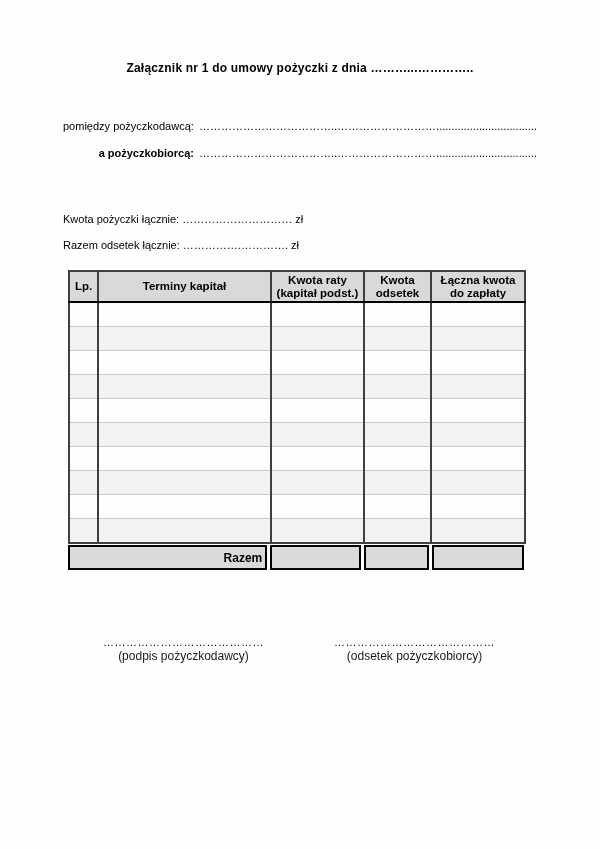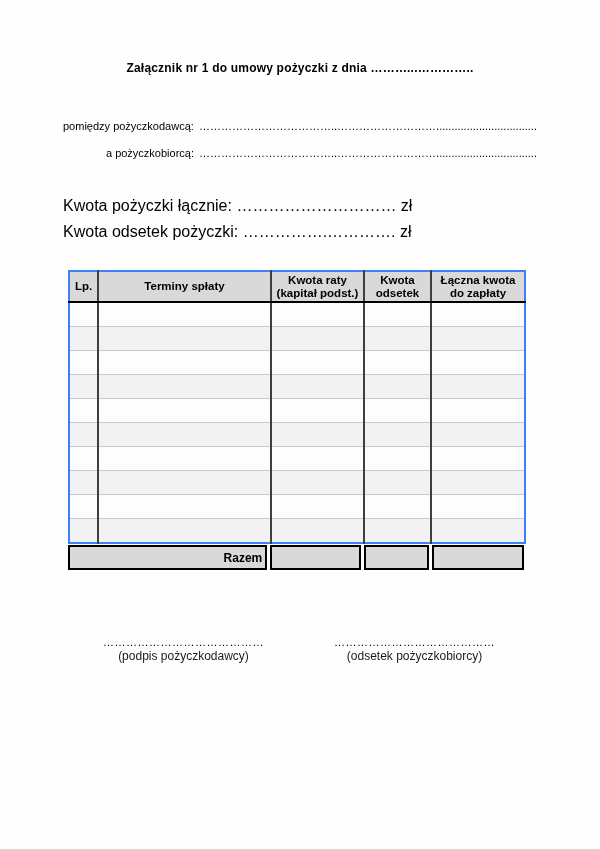--- a/index.html
+++ b/index.html
@@ -34,47 +34,47 @@
     display:flex;
     align-items:baseline;
     height:27px;
     font-size:11px;
   }
   .party-label {
     flex:none;
     width:131px;
     white-space:nowrap;
   }
-  .party-label.right { text-align:right; }
+  .party-label.right { text-align:right;font-weight:bold; }
   .party-dots {
     flex:1;
     overflow:hidden;
     white-space:nowrap;
     margin-left:5px;
     font-size:11px;
   }
   
   .amounts {
     position:absolute;
-    top:193px; left:63px;
-    font-size:16px;
+    top:206px; left:63px;
+    font-size:11px;
     line-height:26px;
     white-space:nowrap;
   }
   
   .table-wrap {
     position:absolute;
     top:270px; left:68px;
     width:456px;
   }
   table.schedule {
     border-collapse:collapse;
     table-layout:fixed;
     width:456px;
-    border:2px solid #3b82f6;
+    border:2px solid #404040;
   }
   table.schedule th {
     background:#d9d9d9;
     border-bottom:2px solid #000;
     border-left:2px solid #3f3f3f;
     font-weight:bold;
     font-size:11.5px;
     line-height:13px;
     text-align:center;
     vertical-align:middle;
@@ -146,36 +146,36 @@
       <span class="party-dots">………………………………..………………………..........................................................</span>
     </div>
     <div class="party-row">
       <span class="party-label right">a pożyczkobiorcą:</span>
       <span class="party-dots">………………………………..………………………..........................................................</span>
     </div>
   </div>
 
   <div class="amounts">
     <div>Kwota pożyczki łącznie: ………………………… zł</div>
-    <div>Kwota odsetek pożyczki: …………….…………. zł</div>
+    <div>Razem odsetek łącznie: …………….…………. zł</div>
   </div>
 
   <div class="table-wrap">
     <table class="schedule">
       <colgroup>
         <col style="width:29px">
         <col style="width:173px">
         <col style="width:93px">
         <col style="width:67px">
         <col style="width:94px">
       </colgroup>
       <thead>
         <tr>
           <th>Lp.</th>
-          <th>Terminy spłaty</th>
+          <th>Terminy kapitał</th>
           <th>Kwota raty
 (kapitał podst.)</th>
           <th>Kwota
 odsetek</th>
           <th>Łączna kwota
 do zapłaty</th>
         </tr>
       </thead>
       <tbody id="schedule-body">
           <tr>

